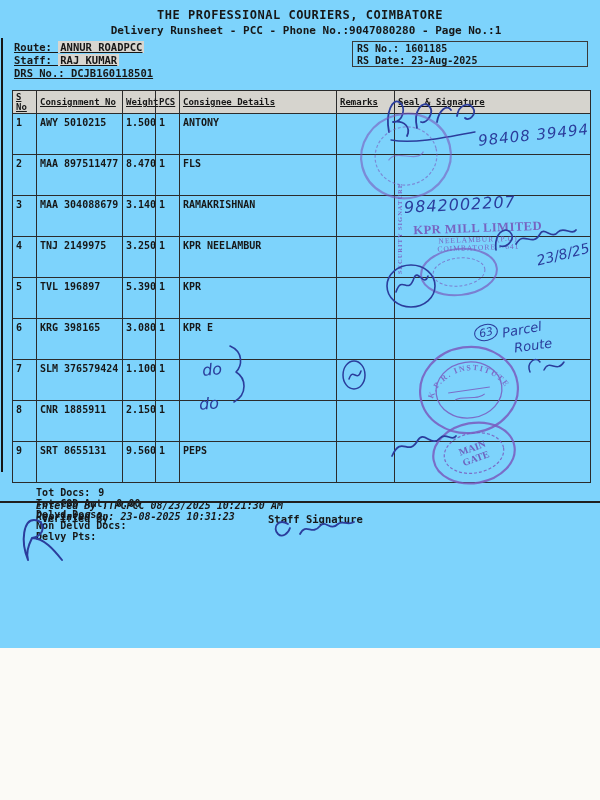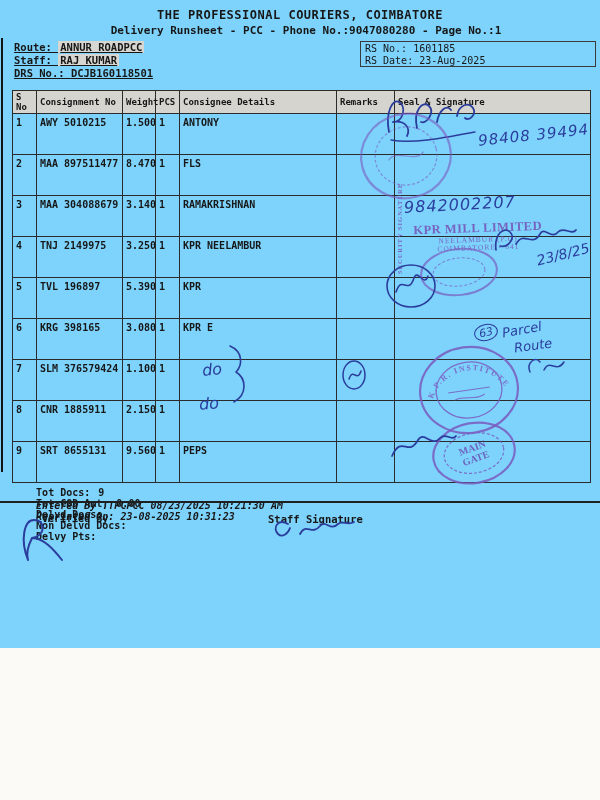--- a/index.html
+++ b/index.html
@@ -6,26 +6,26 @@
   .page{position:relative;width:600px;height:648px;background:#7dd3fc;overflow:hidden;
         font-family:"DejaVu Sans Mono",monospace;color:#171717;}
   
   .t-title{position:absolute;left:0;right:0;top:8px;text-align:center;
            font-size:12px;font-weight:700;letter-spacing:.5px;}
   .t-sub{position:absolute;left:12px;right:0;top:24px;text-align:center;
          font-size:11px;font-weight:700;}
   .info-line{position:absolute;font-size:10.5px;font-weight:700;white-space:pre;text-decoration:underline;}
   .hl{background:#d8d6d0;padding:0 2px;}
   .rs-box{position:absolute;left:352px;top:41px;width:236px;height:26px;
-          border:1px solid #3a3a3a;font-size:10px;font-weight:400;padding:1px 4px;box-sizing:border-box;margin-left:8px;}
+          border:1px solid #3a3a3a;font-size:10px;font-weight:700;padding:1px 4px;box-sizing:border-box;}
   .rs-box div{line-height:12px;white-space:pre;}
   table.runsheet{position:absolute;left:12px;top:90px;width:578px;
                  border-collapse:collapse;table-layout:fixed;}
   table.runsheet th{background:#d6d4ce;border:1px solid #2b2b2b;font-size:9px;
-                    font-weight:700;text-align:left;padding:1px 3px;height:11px;}
+                    font-weight:700;text-align:left;padding:1px 3px;height:11px;text-decoration:underline;}
   table.runsheet td{border:1px solid #2b2b2b;font-size:10px;font-weight:700;
                     vertical-align:top;padding:3px 3px 0 3px;height:37px;overflow:hidden;}
   .f-totals{position:absolute;left:12px;top:476px;font-size:10px;font-weight:700;white-space:pre;}
   .f-totals span{margin-right:15px;}
   .f-totals .v{margin-left:-7px;}
   .f-entered{position:absolute;left:12px;top:489px;font-size:10px;font-weight:700;white-space:pre;font-style:italic;}
   .f-entered span{margin-right:18px;}
   .f-divider{position:absolute;left:0;top:501px;width:600px;border-top:2px solid #1f1f1f;}
   .f-verified{position:absolute;left:14px;top:513px;font-size:10px;font-weight:700;margin-left:28px;}
   .f-staffsig{position:absolute;left:268px;top:513px;font-size:10.5px;font-weight:700;}

